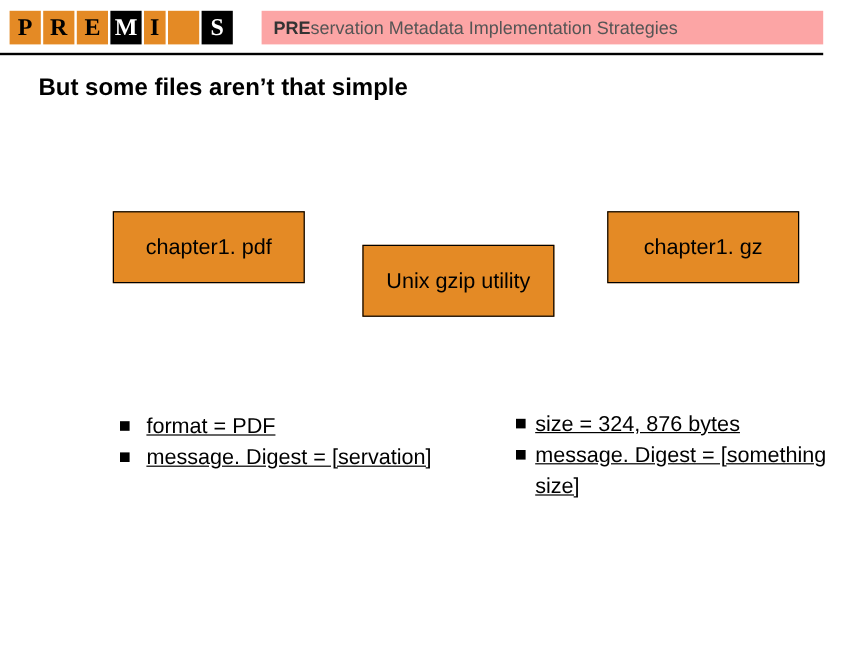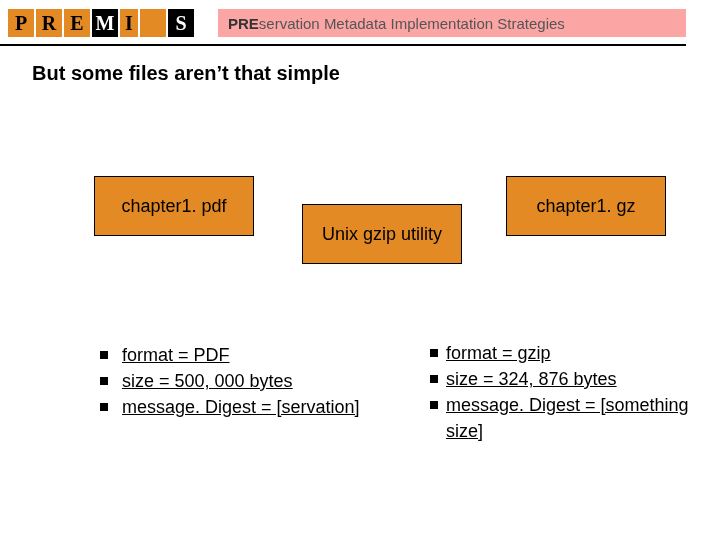--- a/index.html
+++ b/index.html
@@ -132,33 +132,25 @@
 <div class="box box2">Unix gzip utility</div>
 <div class="box box3">chapter1. gz</div>
 
 <div class="bullets bullets-left">
   <div class="brow">
     <span class="sq"></span>
     <span class="btxt">format = PDF</span>
   </div>
   <div class="brow">
     <span class="sq"></span>
-    <span class="btxt">size = 500, 000 bytes</span>
-  </div>
-  <div class="brow">
-    <span class="sq"></span>
     <span class="btxt">message. Digest = [servation]</span>
   </div>
 </div>
 
 <div class="bullets bullets-right">
-  <div class="brow">
-    <span class="sq"></span>
-    <span class="btxt">format = gzip</span>
-  </div>
   <div class="brow">
     <span class="sq"></span>
     <span class="btxt">size = 324, 876 bytes</span>
   </div>
   <div class="brow">
     <span class="sq"></span>
     <span class="btxt">message. Digest = [something size]</span>
   </div>
 </div>
 

